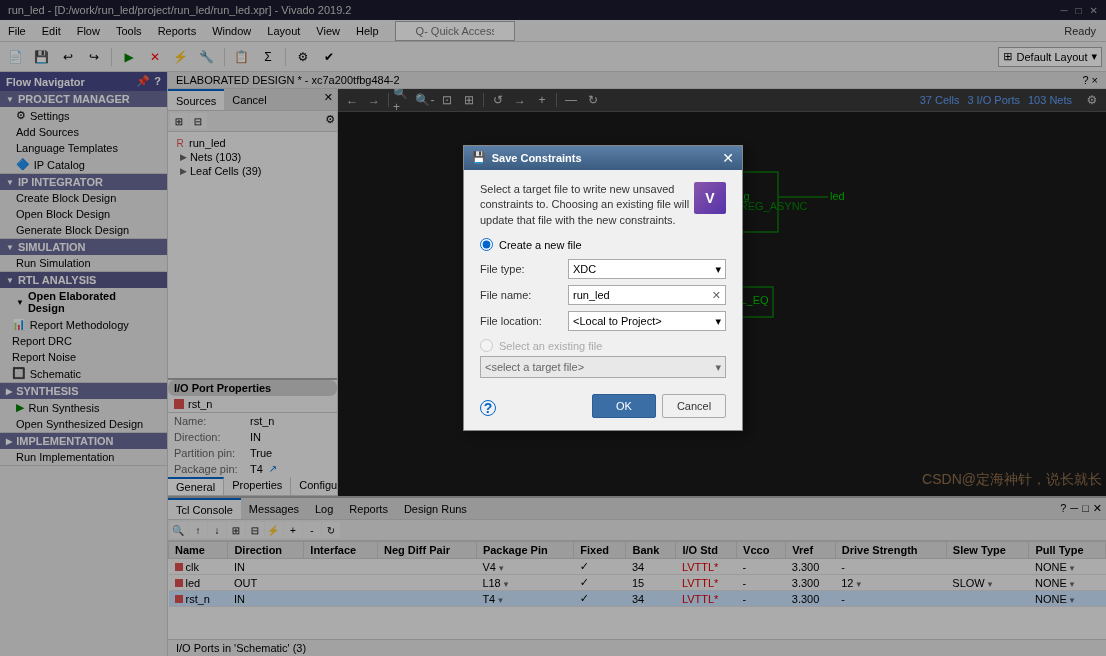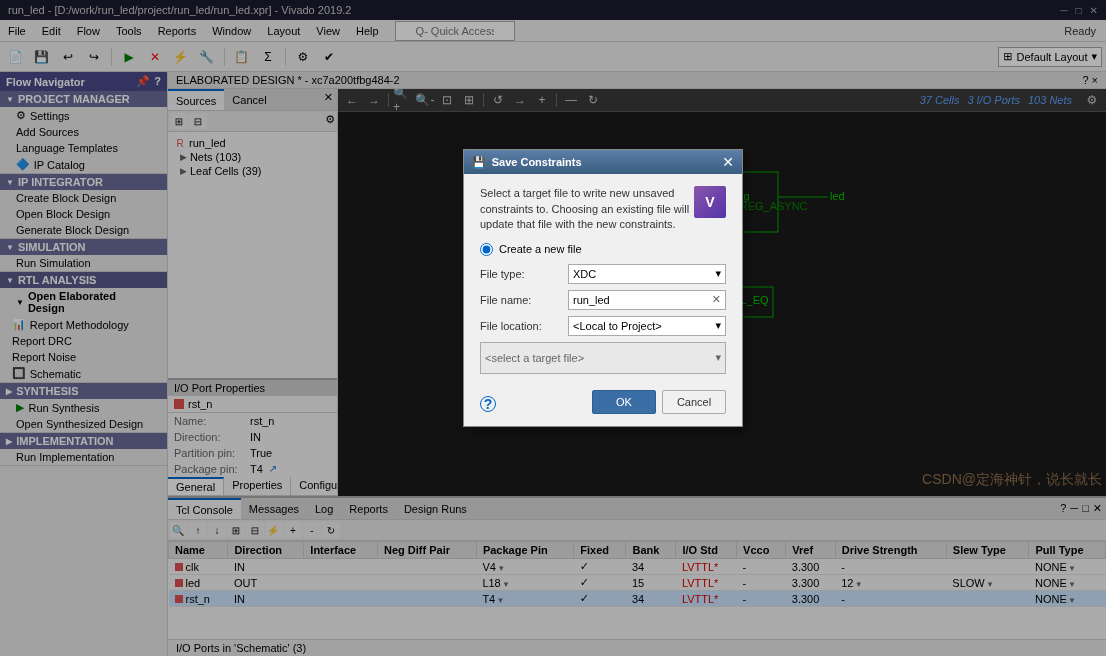--- a/index.html
+++ b/index.html
@@ -56,40 +56,40 @@
     .tree-expander { color: #666; font-size: 9px; }
     .tree-icon { width: 12px; height: 12px; display: inline-flex; align-items: center; justify-content: center; font-size: 10px; }
     .tree-indent { padding-left: 12px; }
     
     
     .schematic-area { flex: 1; background: #1a1a1a; position: relative; overflow: hidden; }
     .schematic-toolbar { background: #3a3a3a; display: flex; align-items: center; padding: 2px 4px; gap: 2px; border-bottom: 1px solid #555; }
     .sch-btn { color: #ccc; width: 20px; height: 18px; display: flex; align-items: center; justify-content: center; cursor: pointer; font-size: 12px; }
     .sch-sep { width: 1px; height: 14px; background: #666; margin: 0 2px; }
     .sch-stats { margin-left: auto; display: flex; gap: 8px; font-size: 10px; }
-    .sch-stat { color: #60a0ff; cursor: pointer; font-style: italic; }
+    .sch-stat { color: #60a0ff; cursor: pointer; }
     .schematic-canvas { width: 100%; height: calc(100% - 26px); position: relative; background: #1a1a1a; overflow: hidden; }
     
     
     .bottom-pane { height: 180px; border-top: 2px solid #aaa; display: flex; flex-direction: column; background: #f5f5f5; }
     .bottom-tab-bar { background: #d8d8d8; display: flex; height: 22px; border-bottom: 1px solid #ccc; align-items: center; }
     .bottom-tab { padding: 2px 8px; cursor: pointer; font-size: 11px; height: 100%; display: flex; align-items: center; }
     .bottom-tab.active { background: #f5f5f5; border-top: 2px solid #0066cc; }
     .bottom-toolbar { background: #e8e8e8; display: flex; padding: 2px; border-bottom: 1px solid #ccc; gap: 1px; align-items: center; }
     .bt-btn { width: 18px; height: 16px; display: flex; align-items: center; justify-content: center; cursor: pointer; font-size: 10px; border: 1px solid transparent; }
     
     
     .io-table { width: 100%; border-collapse: collapse; font-size: 10px; }
     .io-table th { background: #e0e0e0; padding: 2px 6px; border: 1px solid #ccc; text-align: left; font-weight: bold; position: sticky; top: 0; margin-top: 24px; }
     .io-table td { padding: 1px 6px; border-bottom: 1px solid #e0e0e0; }
     .io-table tr.selected td { background: #cce5ff; }
     .lvttl { color: #dd0000; }
     .dropdown-arrow { color: #666; font-size: 9px; }
     .table-scroll { flex: 1; overflow-y: auto; }
-    .prop-header { background: #d0d0d0; padding: 2px 6px; font-size: 10px; font-weight: normal; }
+    .prop-header { background: #d0d0d0; padding: 2px 6px; font-size: 10px; font-weight: bold; border-radius: 7px; }
     .prop-item { padding: 2px 6px; font-size: 10px; display: flex; gap: 6px; }
     .prop-label { color: #666; min-width: 70px; }
     .prop-value { color: #000; }
     .prop-tabs { display: flex; border-bottom: 1px solid #ccc; }
     .prop-tab { padding: 2px 8px; cursor: pointer; font-size: 11px; border-right: 1px solid #ccc; }
     .prop-tab.active { border-top: 2px solid #0066cc; background: white; }
     
     
     .dialog-overlay { position: fixed; top: 0; left: 0; width: 100%; height: 100%; background: rgba(0,0,0,0.3); display: flex; align-items: center; justify-content: center; z-index: 1000; }
     .dialog { background: #f0f0f0; border: 1px solid #888; box-shadow: 4px 4px 12px rgba(0,0,0,0.4); width: 280px; }
@@ -100,21 +100,21 @@
     .dialog-desc { font-size: 11px; color: #333; margin-bottom: 10px; line-height: 1.4; }
     .dialog-option { display: flex; align-items: center; gap: 6px; margin-bottom: 8px; }
     .dialog-radio { accent-color: #0066cc; }
     .dialog-field { margin-bottom: 6px; display: flex; align-items: center; gap: 8px; }
     .dialog-field-label { width: 80px; font-size: 11px; color: #333; }
     .dialog-input { flex: 1; height: 20px; border: 1px solid #aaa; padding: 0 4px; font-size: 11px; background: white; display: flex; align-items: center; justify-content: space-between; }
     .dialog-input input { border: none; outline: none; font-size: 11px; width: 100%; }
     .dialog-select { flex: 1; height: 20px; border: 1px solid #aaa; background: white; padding: 0 4px; font-size: 11px; display: flex; align-items: center; justify-content: space-between; }
     .dialog-option2 { display: flex; align-items: center; gap: 6px; margin: 8px 0 4px; }
     .dialog-radio-disabled { accent-color: #aaa; }
-    .dialog-target-select { width: 100%; height: 32px; border: 1px solid #aaa; background: #e8e8e8; font-size: 11px; padding: 0 4px; display: flex; align-items: center; justify-content: space-between; margin-top: 4px; color: #666; cursor: not-allowed; }
+    .dialog-target-select { width: 100%; height: 22px; border: 1px solid #aaa; background: #e8e8e8; font-size: 11px; padding: 0 4px; display: flex; align-items: center; justify-content: space-between; margin-top: 4px; color: #666; cursor: not-allowed; }
     .dialog-btn { height: 24px; min-width: 64px; border: 1px solid #aaa; cursor: pointer; font-size: 11px; display: flex; align-items: center; justify-content: center; border-radius: 2px; }
     .dialog-btn-ok { background: #3a6ea5; color: white; border-color: #2a5e95; }
     .dialog-btn-cancel { background: #f0f0f0; color: #333; }
     .dialog-help { color: #0066cc; cursor: pointer; font-size: 14px; font-weight: bold; border: 1px solid #0066cc; border-radius: 50%; width: 16px; height: 16px; display: flex; align-items: center; justify-content: center; margin-top: 4px; }
     
     
     ::-webkit-scrollbar { width: 8px; height: 8px; }
     ::-webkit-scrollbar-track { background: #e0e0e0; }
     ::-webkit-scrollbar-thumb { background: #aaa; }
     
@@ -576,20 +576,24 @@
       </div>
 
       <div class="dialog-field">
         <span class="dialog-field-label">File location:</span>
         <div class="dialog-select" style="width:120px;">
           <span>&lt;Local to Project&gt;</span>
           <span>▾</span>
         </div>
       </div>
 
+      <div class="dialog-option2">
+        <input type="radio" name="file_option" disabled="" class="dialog-radio-disabled" style="">
+        <label style="color:#aaa;">Select an existing file</label>
+      </div>
 
       <div class="dialog-target-select">
         <span>&lt;select a target file&gt;</span>
         <span>▾</span>
       </div>
     </div>
 
     <div style="display:flex;justify-content:space-between;align-items:center;padding:4px 16px 12px;">
       <div class="dialog-help">?</div>
       <div style="display:flex;gap:6px;">

